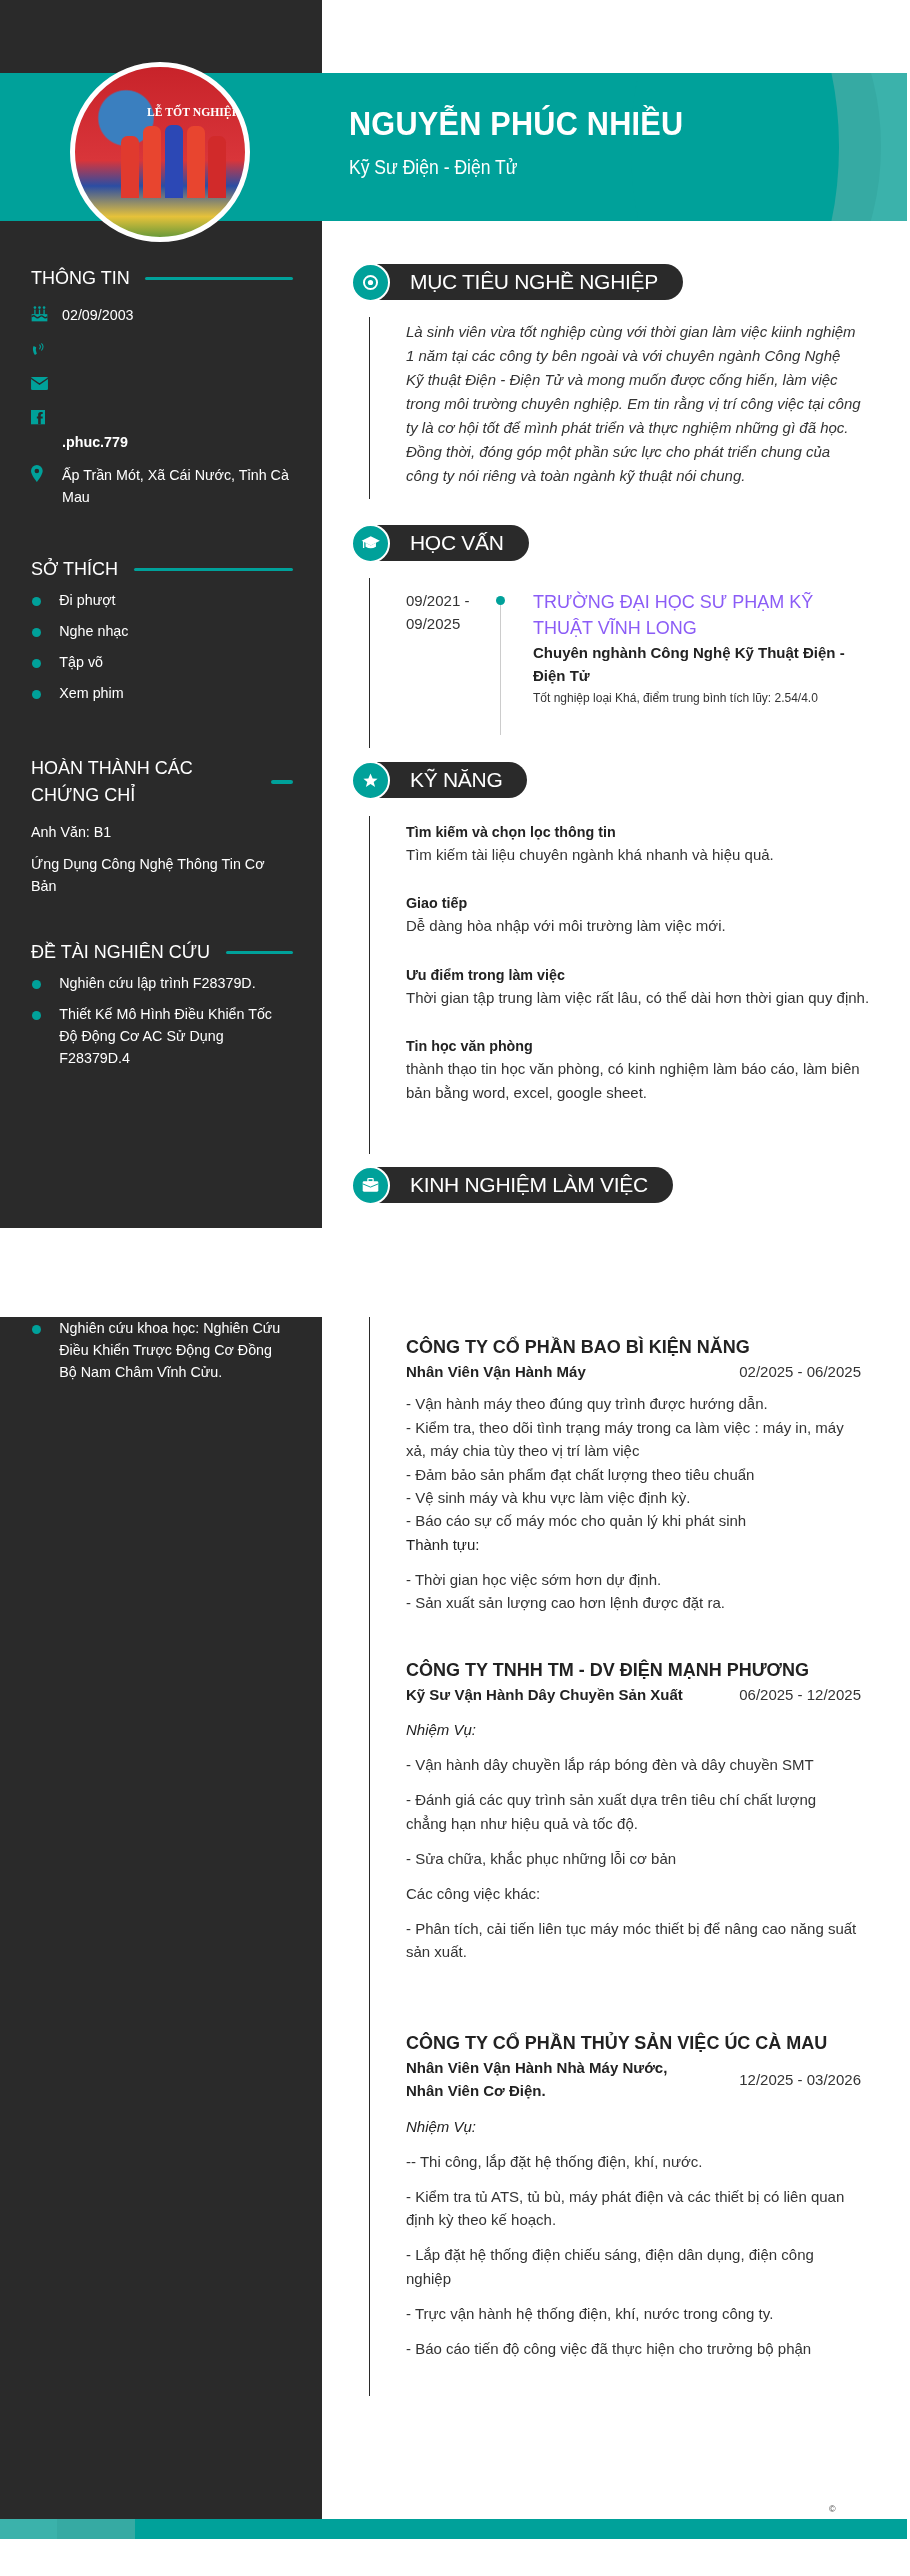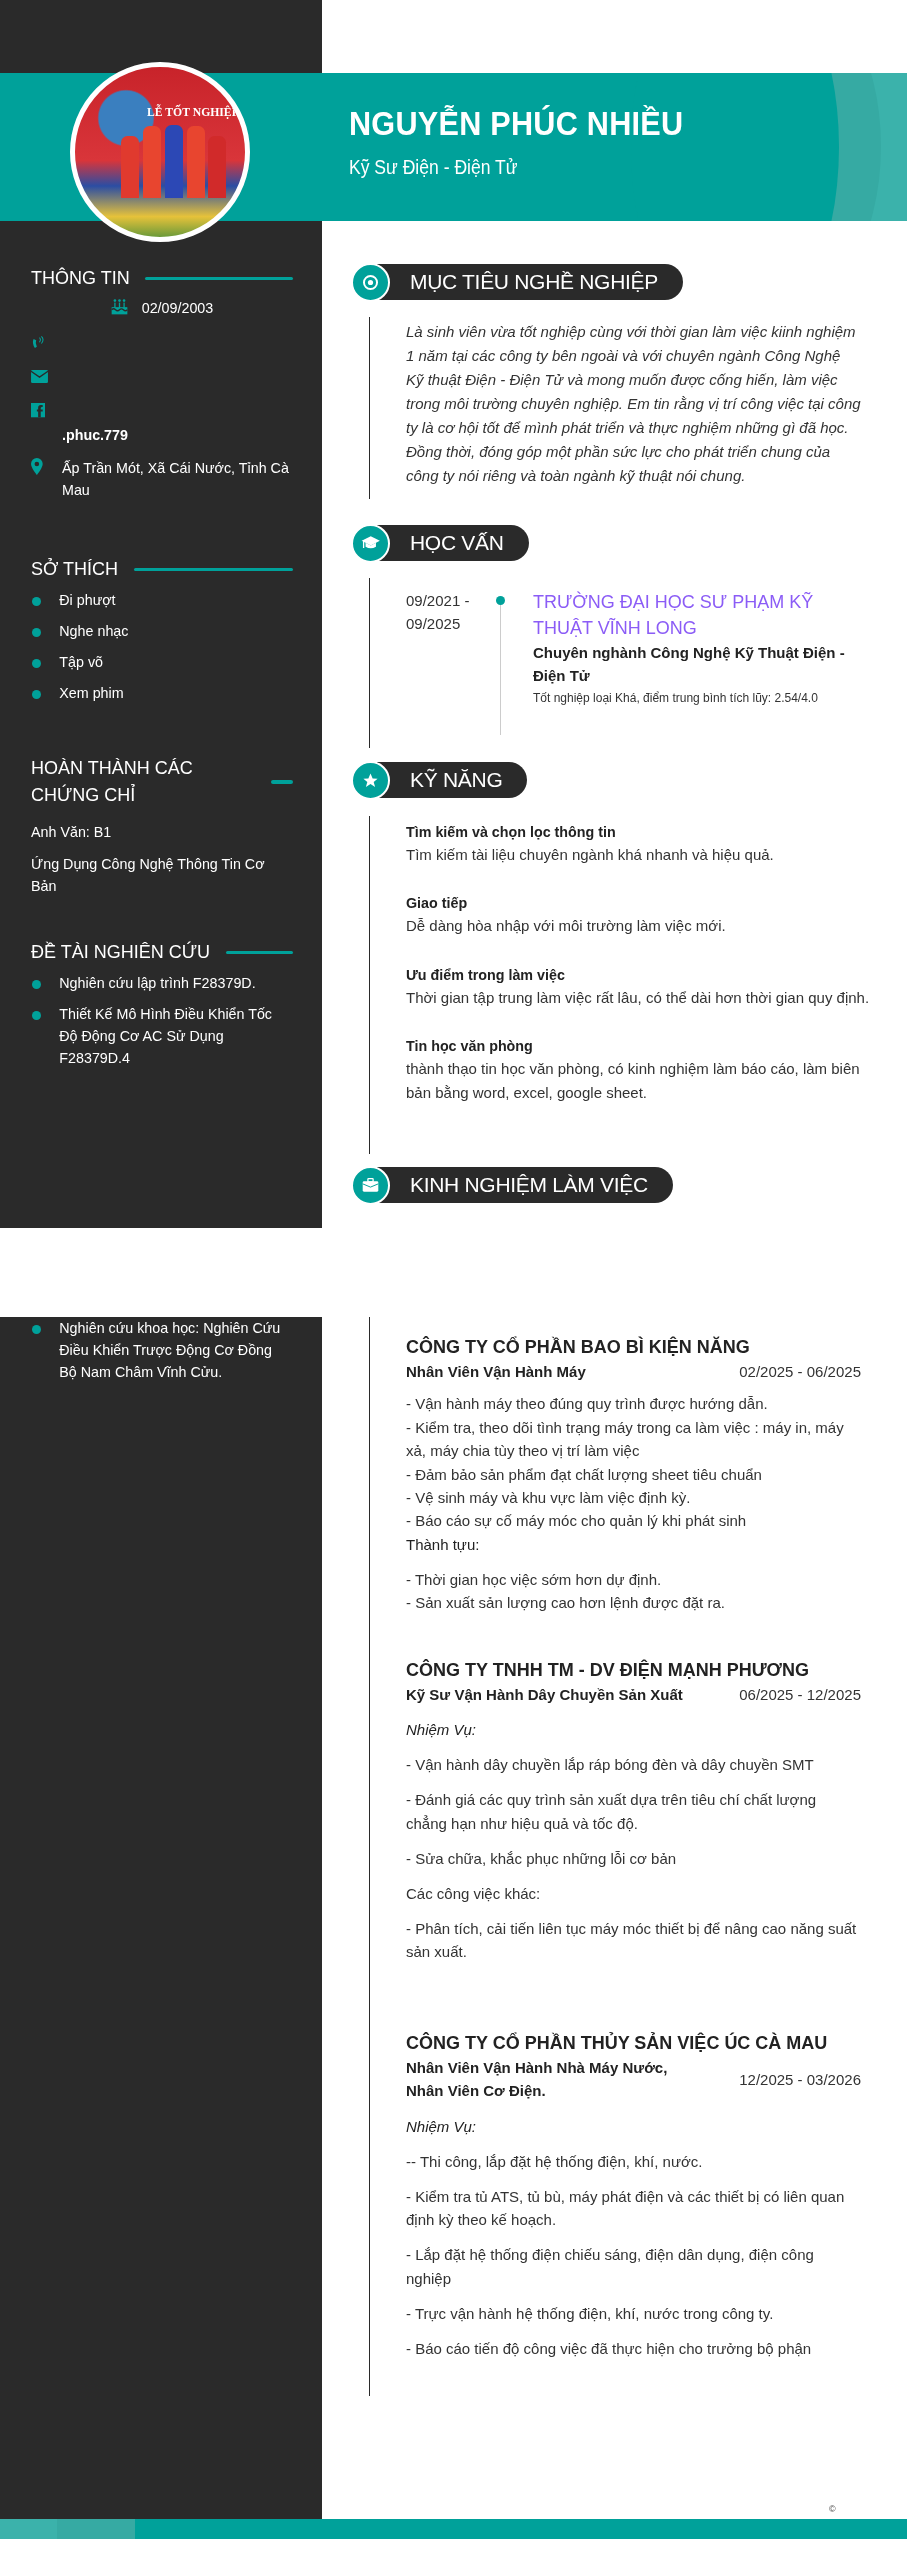--- a/index.html
+++ b/index.html
@@ -102,21 +102,21 @@
 </div>
 
 <div class="name">NGUYỄN PHÚC NHIỀU</div>
 <div class="role">Kỹ Sư Điện - Điện Tử</div>
 
 <div class="sb-section" style="top:268px;">
   <div class="sb-title">
     <span>THÔNG TIN</span>
     <span class="line"></span>
   </div>
-  <div class="info-row" style="margin-top:8px;justify-content:center;">
+  <div class="info-row" style="margin-top:15px;">
     <span class="ic">
       <svg width="17" height="17" viewBox="0 0 26 26">
           <rect x="1" y="14" width="24" height="11" fill="#00a19a"></rect>
           <rect x="5" y="7" width="2" height="8" fill="#00a19a"></rect>
           <rect x="12" y="7" width="2" height="8" fill="#00a19a"></rect>
           <rect x="19" y="7" width="2" height="8" fill="#00a19a"></rect>
           <circle cx="6" cy="4" r="2" fill="#00a19a"></circle>
           <circle cx="13" cy="4" r="2" fill="#00a19a"></circle>
           <circle cx="20" cy="4" r="2" fill="#00a19a"></circle>
           <path d="M1 18 q3 -3 6 0 t6 0 t6 0 t6 0" stroke="#2a2a2a" stroke-width="2" fill="none"></path>
@@ -298,21 +298,21 @@
 
 <div class="exp" style="top:1334px;">
   <div class="job-co">CÔNG TY CỔ PHẦN BAO BÌ KIỆN NĂNG</div>
   <div class="job-row">
     <div class="job-pos">Nhân Viên Vận Hành Máy</div>
     <div class="job-date">02/2025 - 06/2025</div>
   </div>
   <div style="margin-top:9px;">
     <div class="job-line">- Vận hành máy theo đúng quy trình được hướng dẫn.</div>
     <div class="job-line">- Kiểm tra, theo dõi tình trạng máy trong ca làm việc : máy in, máy xả, máy chia tùy theo vị trí làm việc</div>
-    <div class="job-line">- Đảm bảo sản phẩm đạt chất lượng sheet tiêu chuẩn</div>
+    <div class="job-line">- Đảm bảo sản phẩm đạt chất lượng theo tiêu chuẩn</div>
     <div class="job-line">- Vệ sinh máy và khu vực làm việc định kỳ.</div>
     <div class="job-line">- Báo cáo sự cố máy móc cho quản lý khi phát sinh</div>
   </div>
   <div class="job-sub">Thành tựu:</div>
   <div style="margin-top:11.7px;">
     <div class="job-line">- Thời gian học việc sớm hơn dự định.</div>
     <div class="job-line">- Sản xuất sản lượng cao hơn lệnh được đặt ra.</div>
   </div>
 </div>
 

